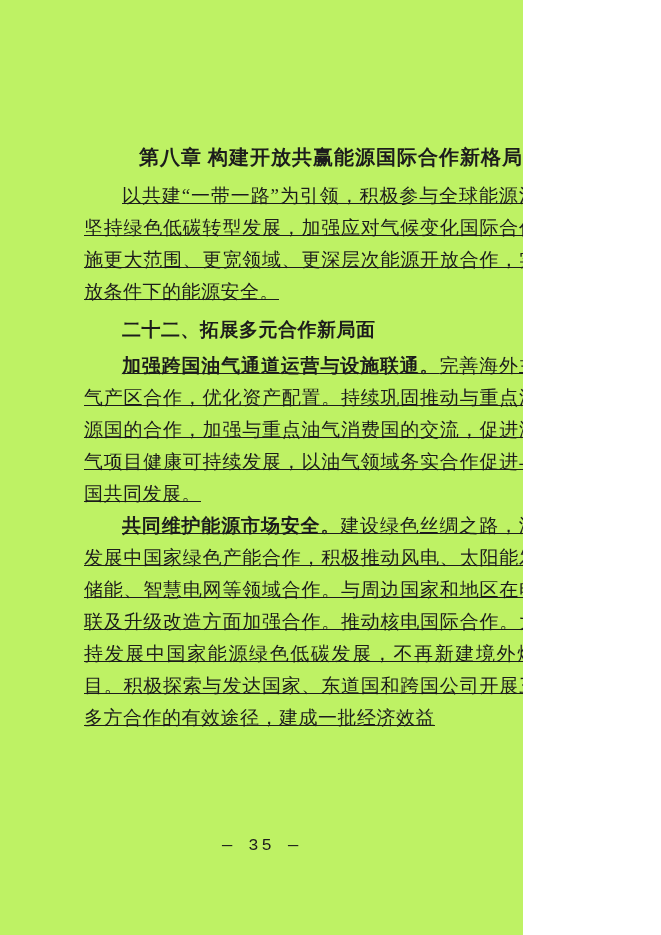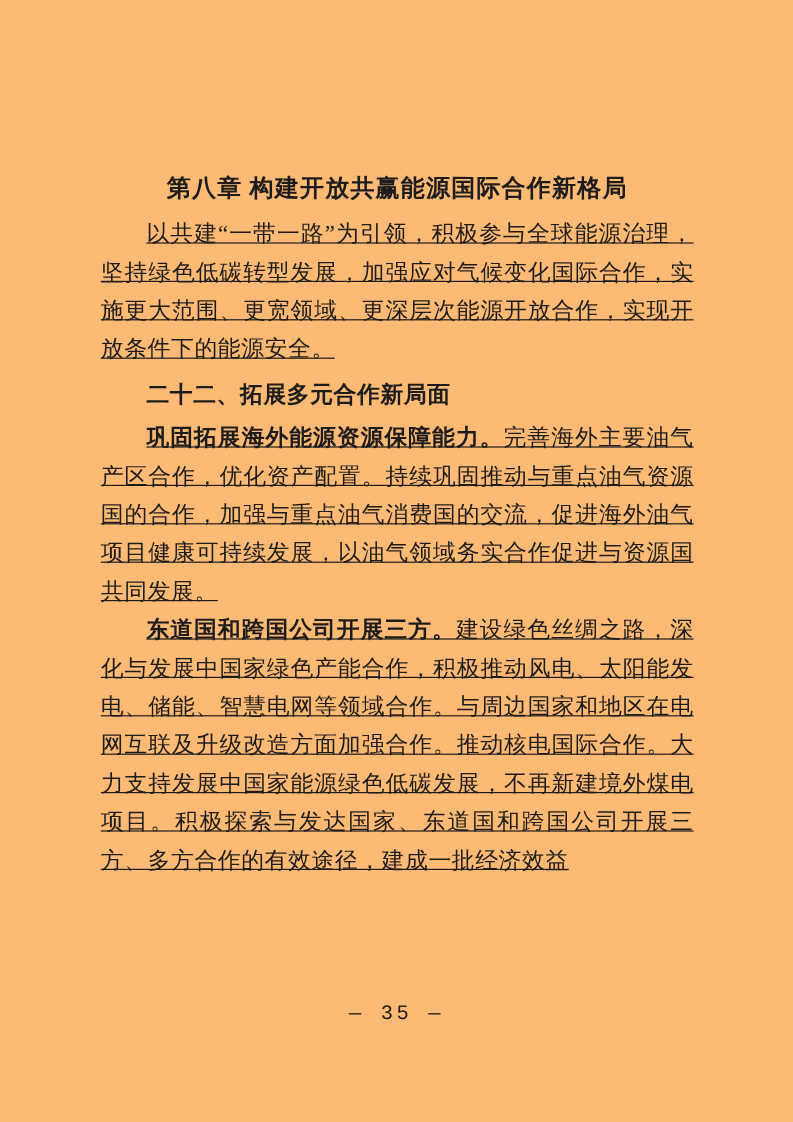--- a/index.html
+++ b/index.html
@@ -6,23 +6,23 @@
     margin: 0;
     padding: 0;
     background: #ffffff;
   }
   body {
     font-family: "Liberation Serif", "DejaVu Serif", serif;
     color: #1c1c1c;
   }
   .page {
     position: relative;
-    width: 661px;
+    width: 523px;
     height: 935px;
-    background: #fdba74;
+    background: #bef264;
     overflow: hidden;
   }
   .content {
     position: absolute;
     left: 84px;
     top: 144px;
     width: 494px;
   }
   .chapter-title {
     margin: 0 0 10px 0;
@@ -74,22 +74,22 @@
 
 <div class="page">
   <div class="content">
 
     <h1 class="chapter-title">第八章 构建开放共赢能源国际合作新格局</h1>
 
     <p class="body-para">以共建“一带一路”为引领，积极参与全球能源治理，坚持绿色低碳转型发展，加强应对气候变化国际合作，实施更大范围、更宽领域、更深层次能源开放合作，实现开放条件下的能源安全。</p>
 
     <h2 class="section-heading">二十二、拓展多元合作新局面</h2>
 
-    <p class="body-para"><span class="lead">巩固拓展海外能源资源保障能力。</span><span>完善海外主要油气产区合作，优化资产配置。持续巩固推动与重点油气资源国的合作，加强与重点油气消费国的交流，促进海外油气项目健康可持续发展，以油气领域务实合作促进与资源国共同发展。</span></p>
+    <p class="body-para"><span class="lead">加强跨国油气通道运营与设施联通。</span><span>完善海外主要油气产区合作，优化资产配置。持续巩固推动与重点油气资源国的合作，加强与重点油气消费国的交流，促进海外油气项目健康可持续发展，以油气领域务实合作促进与资源国共同发展。</span></p>
 
 
 
-    <p class="body-para"><span class="lead">东道国和跨国公司开展三方。</span><span>建设绿色丝绸之路，深化与发展中国家绿色产能合作，积极推动风电、太阳能发电、储能、智慧电网等领域合作。与周边国家和地区在电网互联及升级改造方面加强合作。推动核电国际合作。大力支持发展中国家能源绿色低碳发展，不再新建境外煤电项目。积极探索与发达国家、东道国和跨国公司开展三方、多方合作的有效途径，建成一批经济效益</span></p>
+    <p class="body-para"><span class="lead">共同维护能源市场安全。</span><span>建设绿色丝绸之路，深化与发展中国家绿色产能合作，积极推动风电、太阳能发电、储能、智慧电网等领域合作。与周边国家和地区在电网互联及升级改造方面加强合作。推动核电国际合作。大力支持发展中国家能源绿色低碳发展，不再新建境外煤电项目。积极探索与发达国家、东道国和跨国公司开展三方、多方合作的有效途径，建成一批经济效益</span></p>
 
   </div>
 
   <div class="page-number">— 35 —</div>
 </div>
 
 </body></html>

